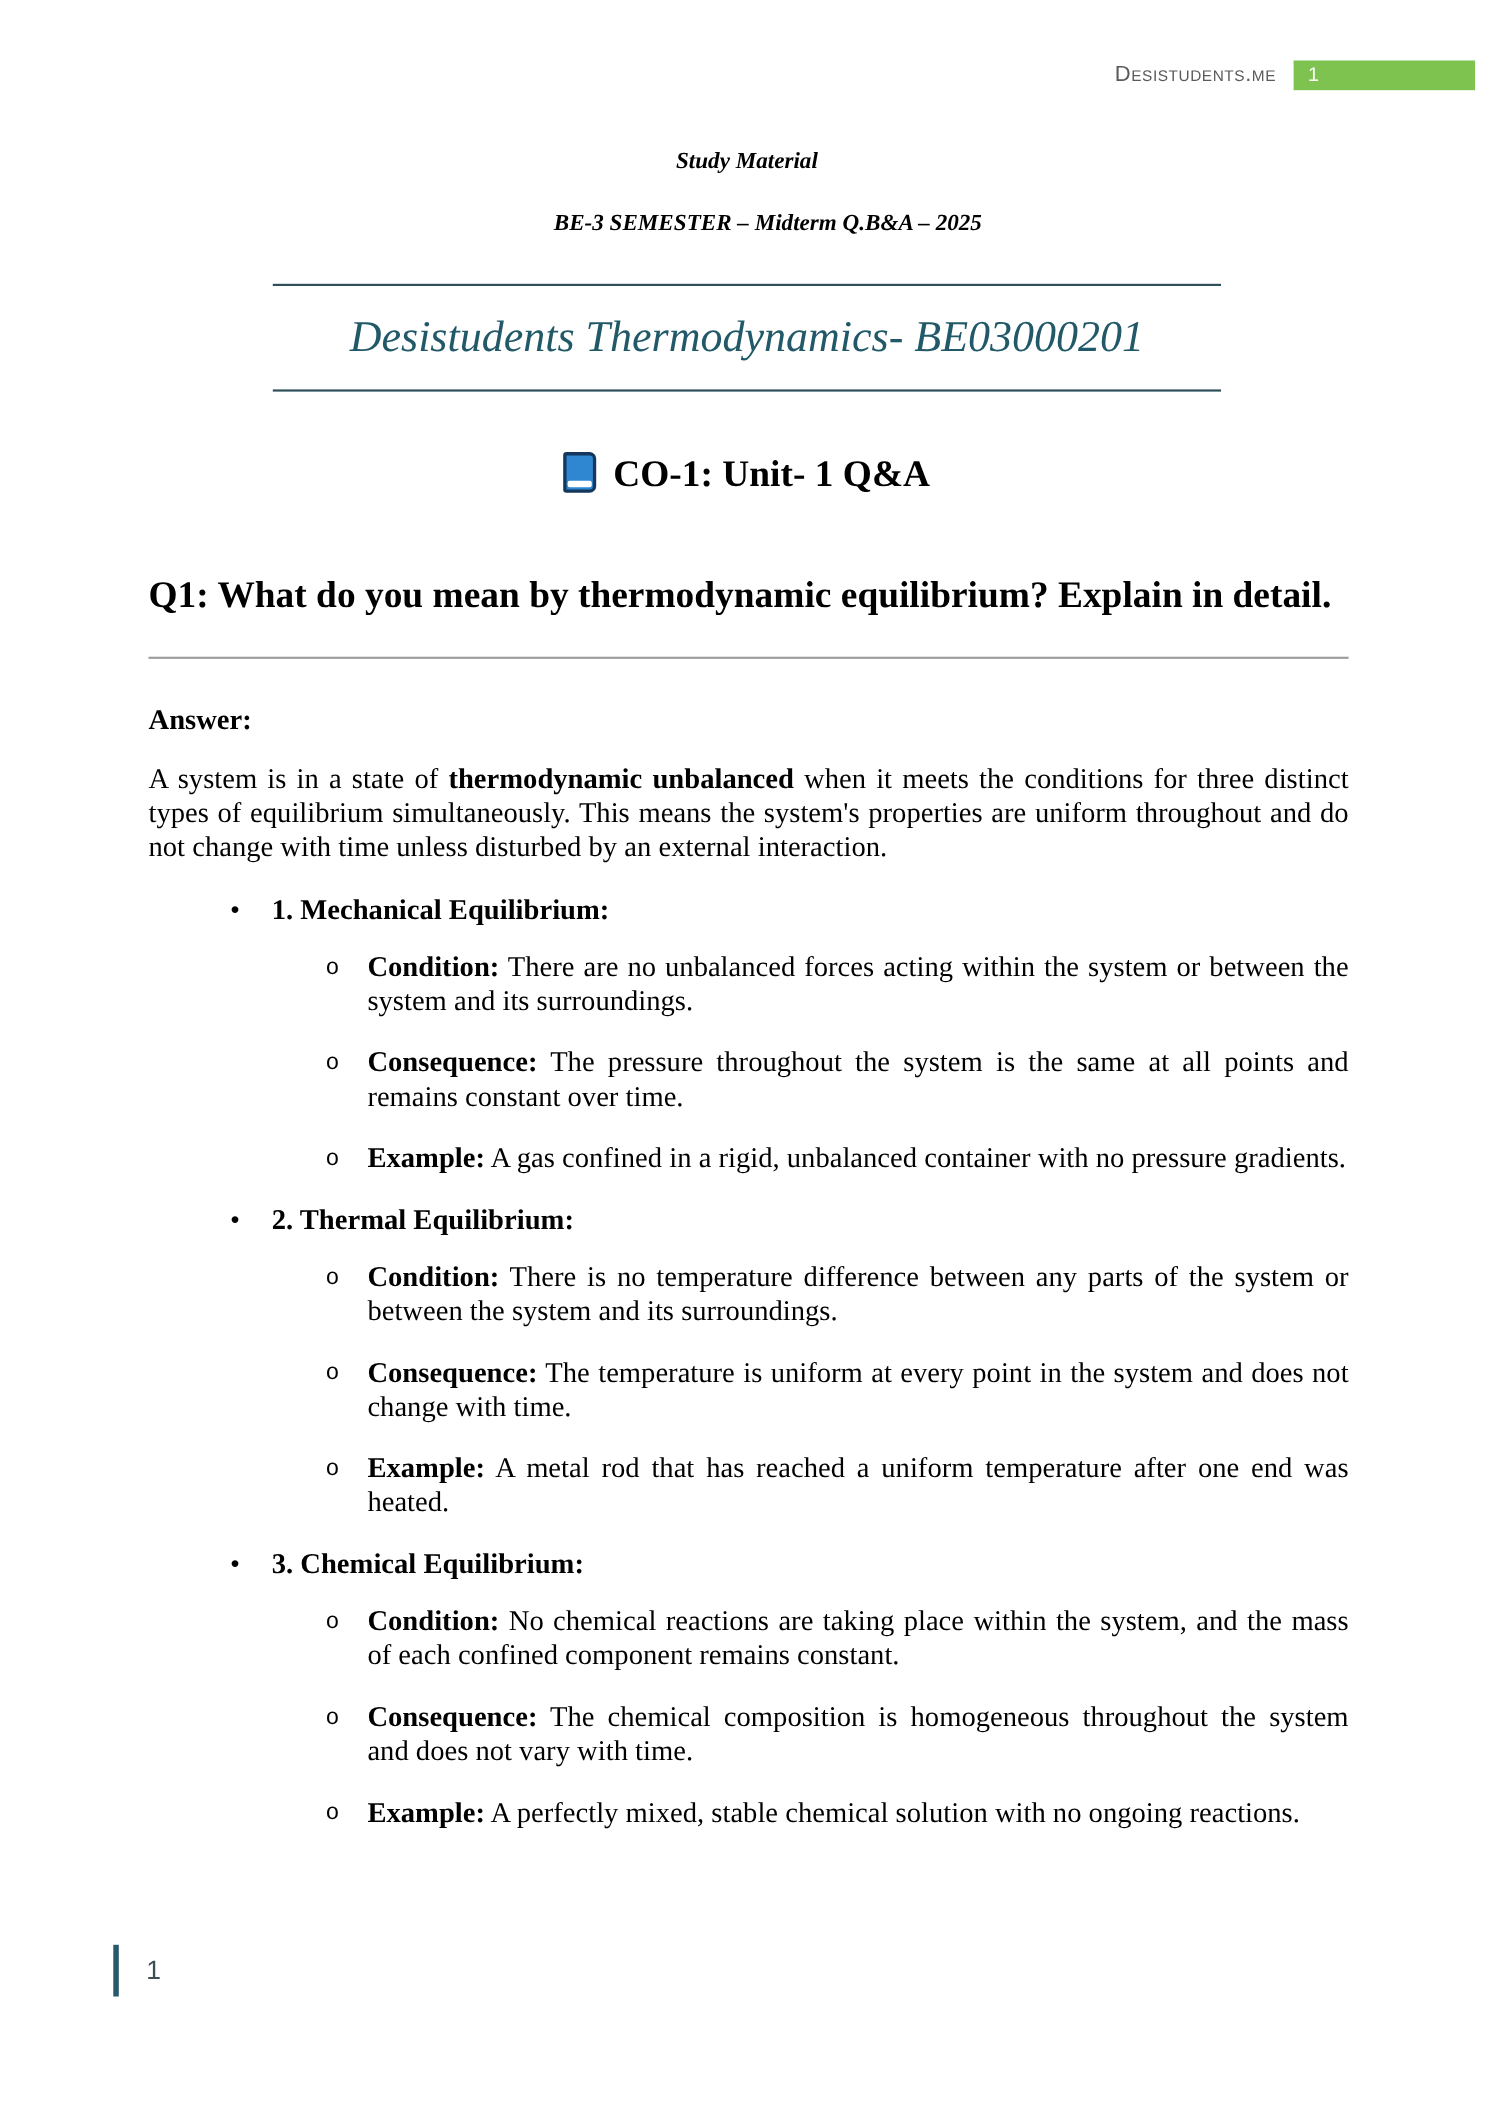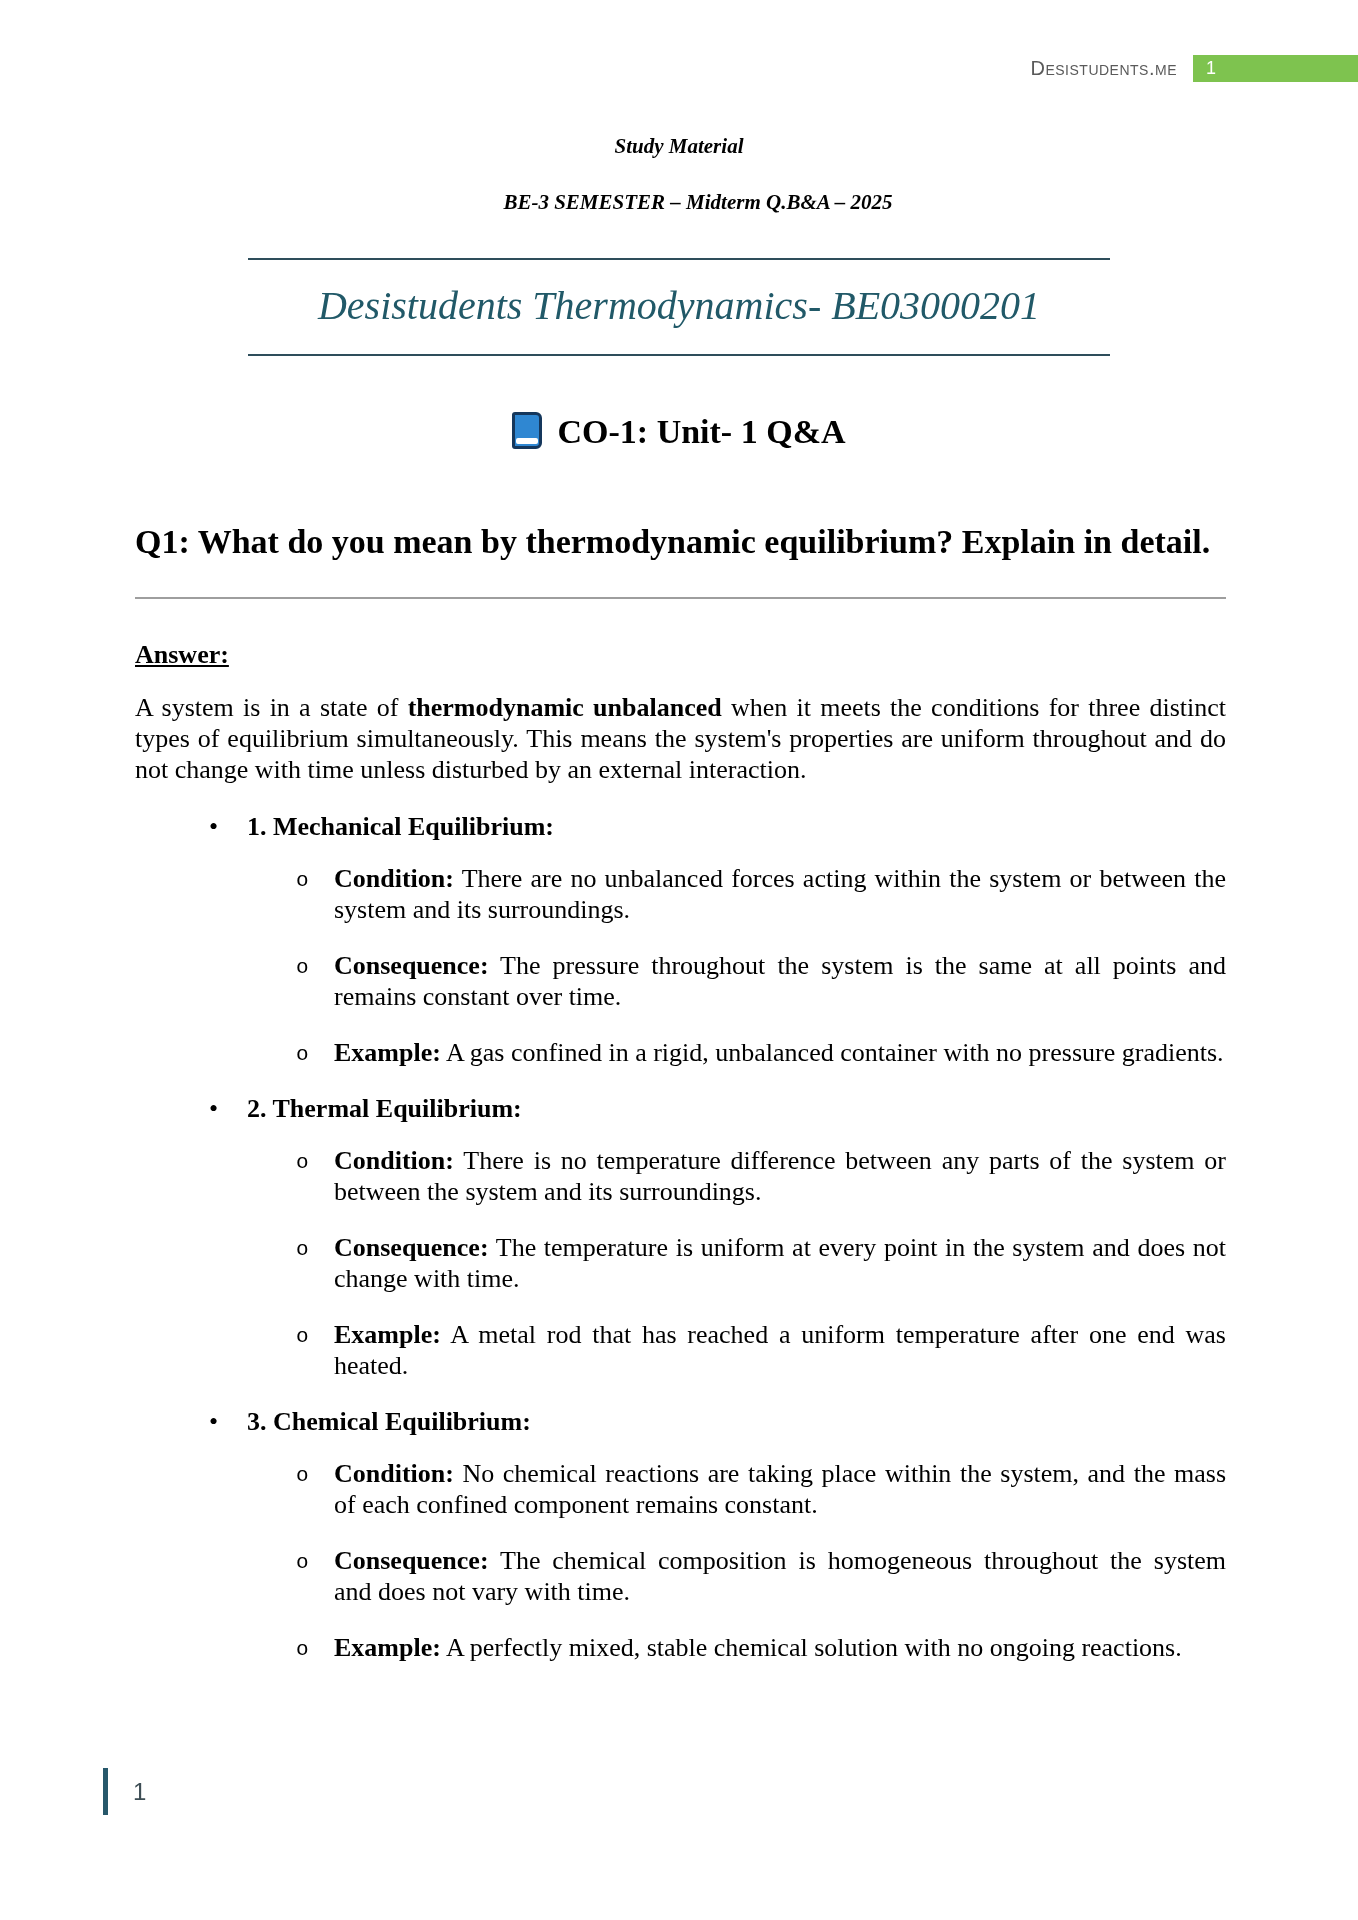--- a/index.html
+++ b/index.html
@@ -10,21 +10,21 @@
     background: #ffffff;
     font-family: "Liberation Serif", serif;
     color: #000000;
     overflow: hidden;
   }
 
   
   .header {
     position: absolute;
     top: 55px;
-    right: 0;
+    right: 17px;
     display: flex;
     align-items: center;
     height: 27px;
   }
   .site-name {
     font-family: "Liberation Sans", sans-serif;
     font-variant: small-caps;
     font-size: 20px;
     letter-spacing: 0.5px;
     color: #5a5a5a;
@@ -105,21 +105,20 @@
   .q-rule {
     margin: 40px 132px 0 135px;
     border-top: 2px solid var(--question-rule-gray, #9e9e9e);
     height: 0;
   }
   .answer-label {
     margin: 40px 132px 0 135px;
     font-size: 26px;
     line-height: 31px;
     font-weight: bold;
-    text-decoration: underline;
   }
   .intro {
     margin: 22px 132px 0 135px;
     font-size: 26px;
     line-height: 31px;
     text-align: justify;
   }
 
   
   .sections { margin-top: 26px; }

